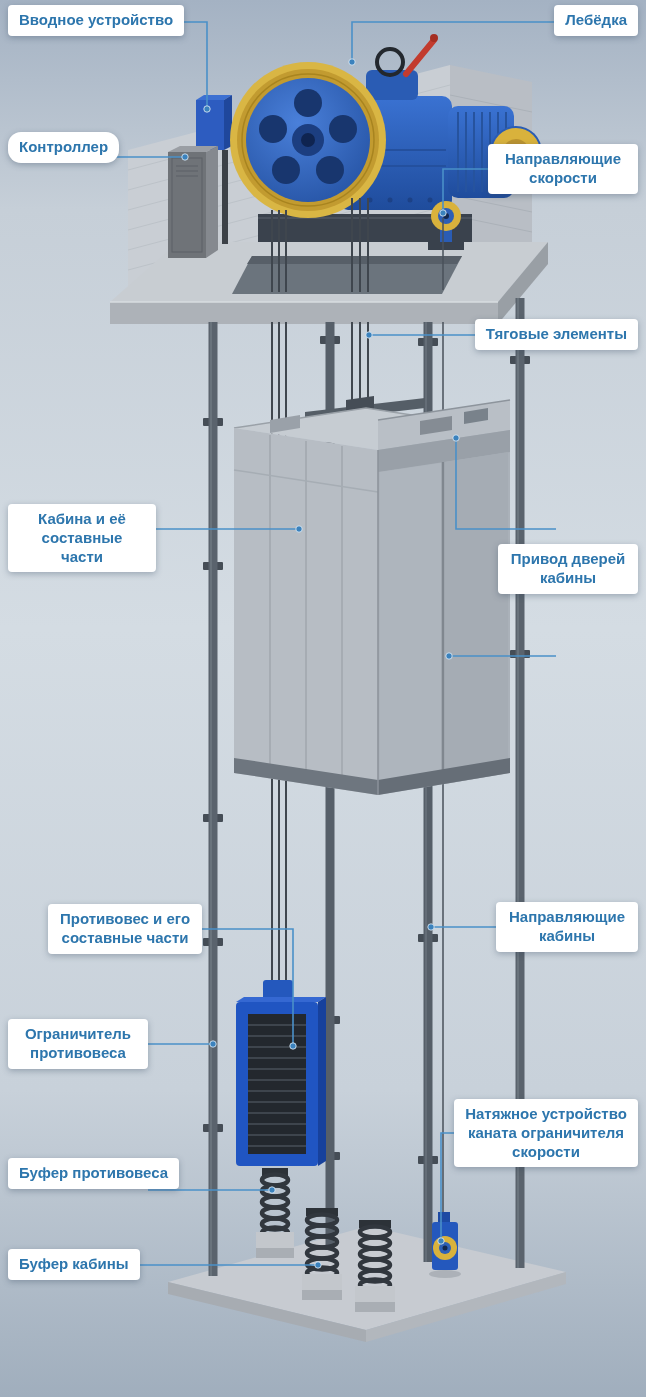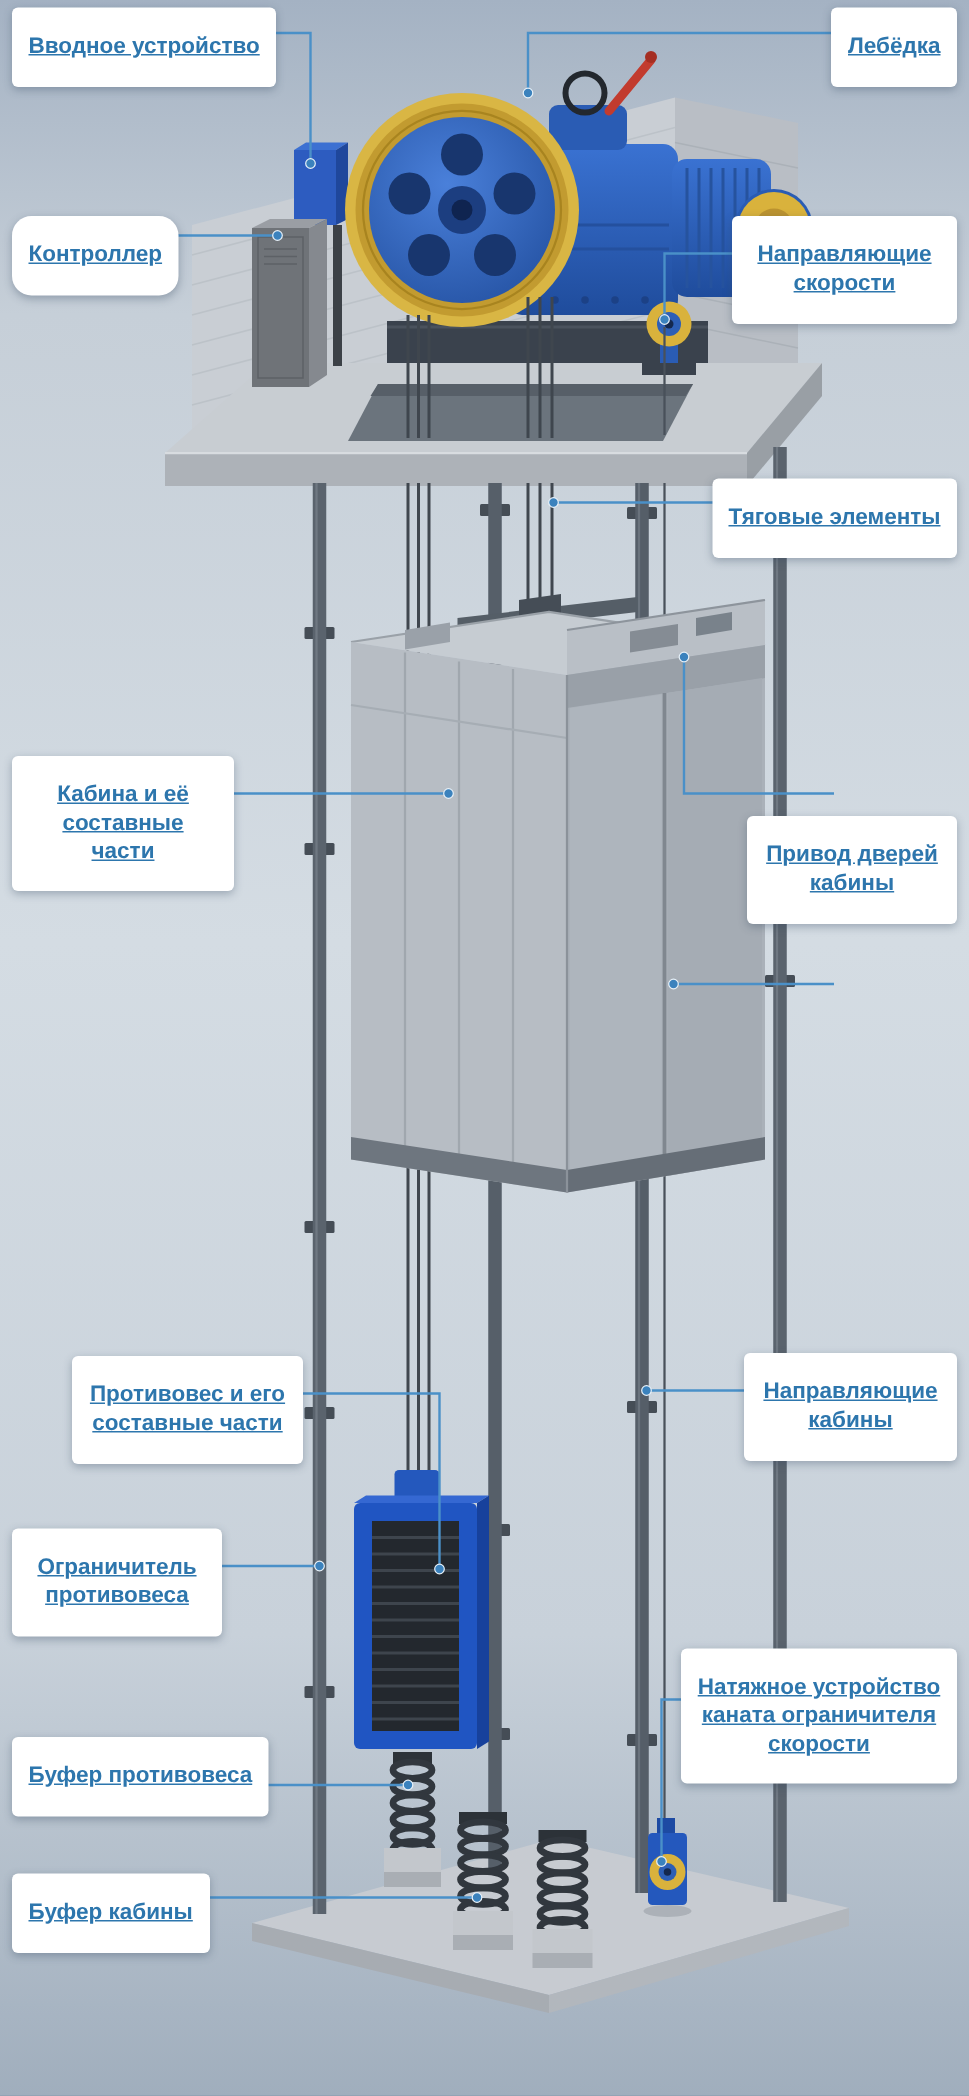--- a/index.html
+++ b/index.html
@@ -5,29 +5,28 @@
   html,body{margin:0;padding:0;background:#8fa0b2;}
   .stage{
     position:relative;width:646px;height:1397px;overflow:hidden;
     background:linear-gradient(180deg,#a4b2c3 0%,#c6cfd8 15%,#d4dce3 45%,#c8d1da 78%,#a0aebd 100%);
     font-family:"Liberation Sans",sans-serif;
   }
   svg.scene{position:absolute;left:0;top:0;}
   .label{
     position:absolute;z-index:5;background:#ffffff;color:#2d76ad;
     font:700 15px/1.25 "Liberation Sans",sans-serif;
-    padding:17px 11px;border-radius:4px;white-space:nowrap;
+    padding:6px 11px;border-radius:4px;white-space:nowrap;
     box-shadow:0 2px 6px rgba(52,72,94,.35);
-    text-decoration:underline;
   }
   .wrap{white-space:normal;text-align:center;}
   .tr{text-align:center;}
   .lbl-input{left:8px;top:5px;}
   .lbl-winch{right:8px;top:5px;}
-  .lbl-controller{left:8px;top:144px;border-radius:13px;}
+  .lbl-controller{left:8px;top:132px;border-radius:13px;}
   .lbl-governor{right:8px;top:144px;width:128px;}
   .lbl-traction{right:8px;top:319px;}
   .lbl-cabin{left:8px;top:504px;width:126px;}
   .lbl-doordrive{right:8px;top:504px;width:118px;margin-top:40px;}
   .lbl-doors{right:8px;top:640px;}
   .lbl-cw{left:8px;top:904px;width:132px;margin-left:40px;}
   .lbl-cabguides{right:8px;top:902px;width:120px;}
   .lbl-cwguides{left:8px;top:1019px;width:118px;}
   .lbl-tension{right:8px;top:1099px;width:162px;}
   .lbl-cwbuffer{left:8px;top:1158px;}

